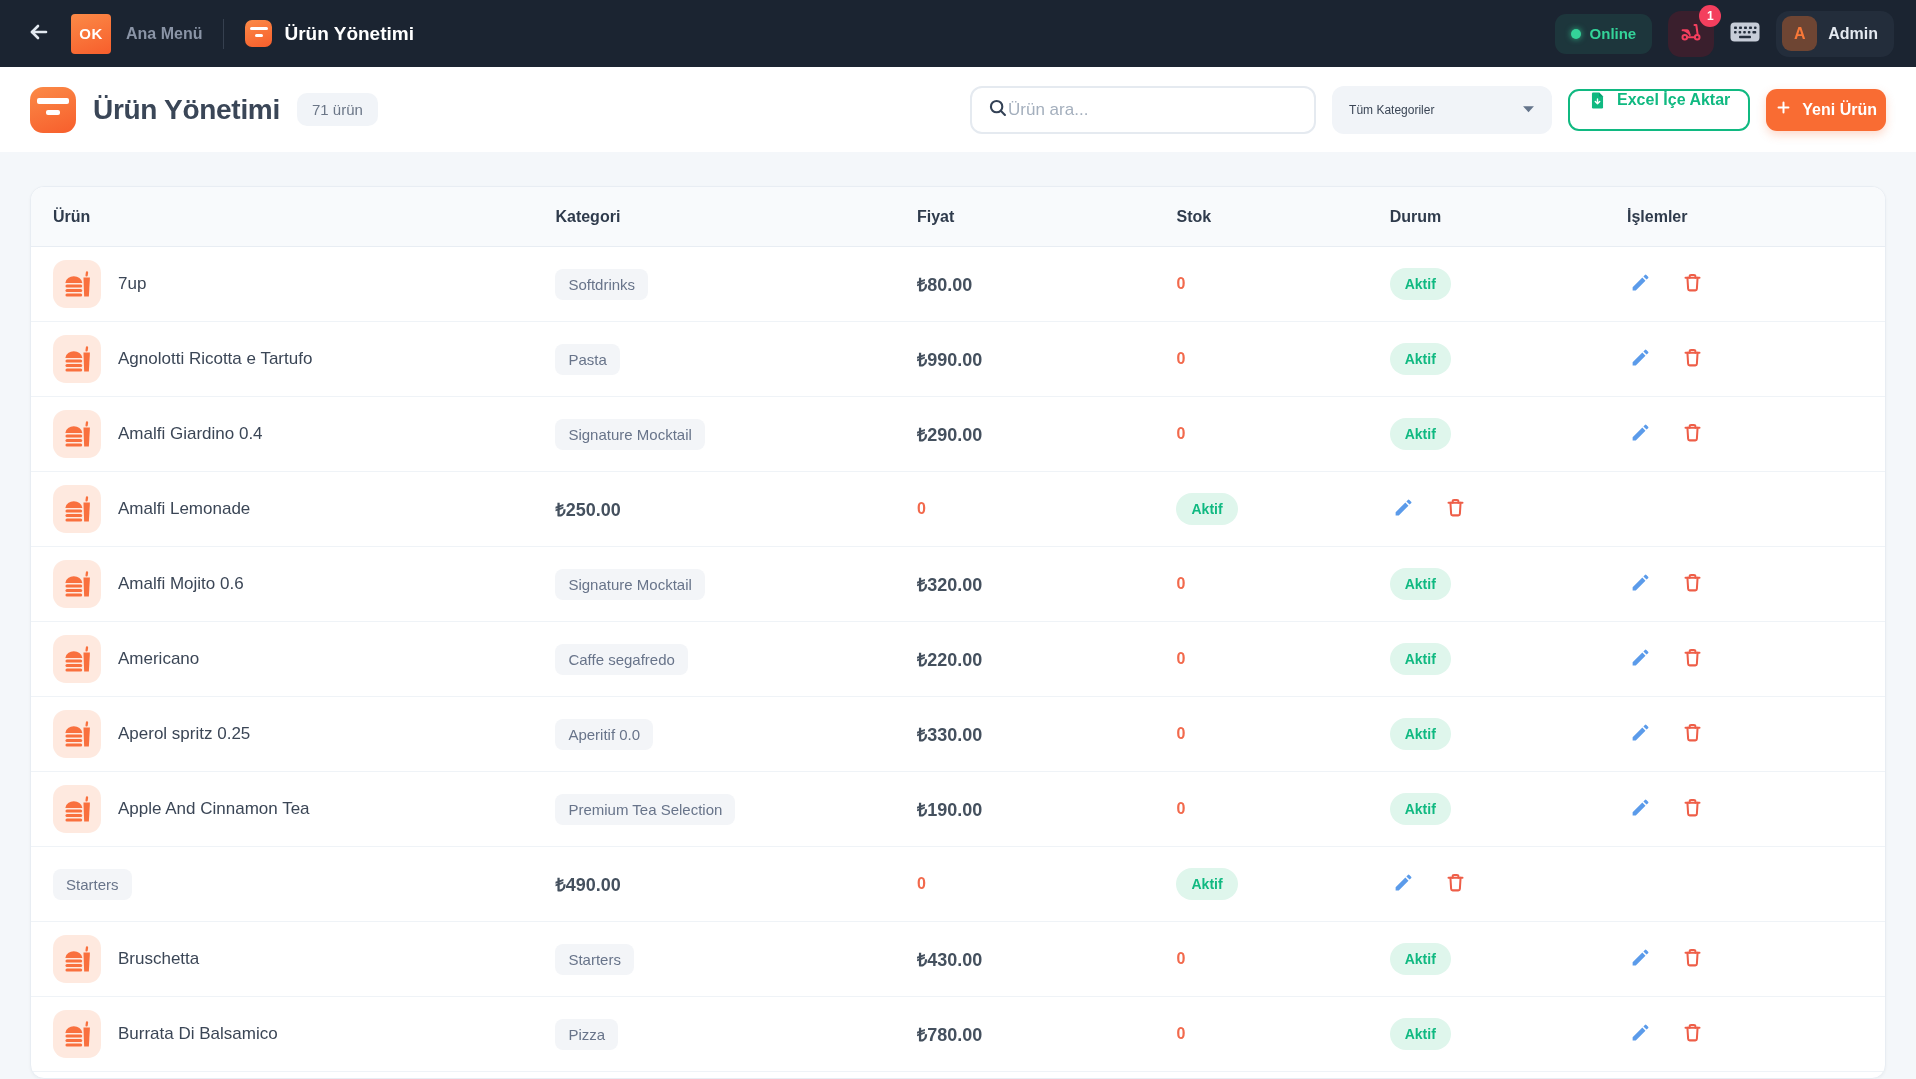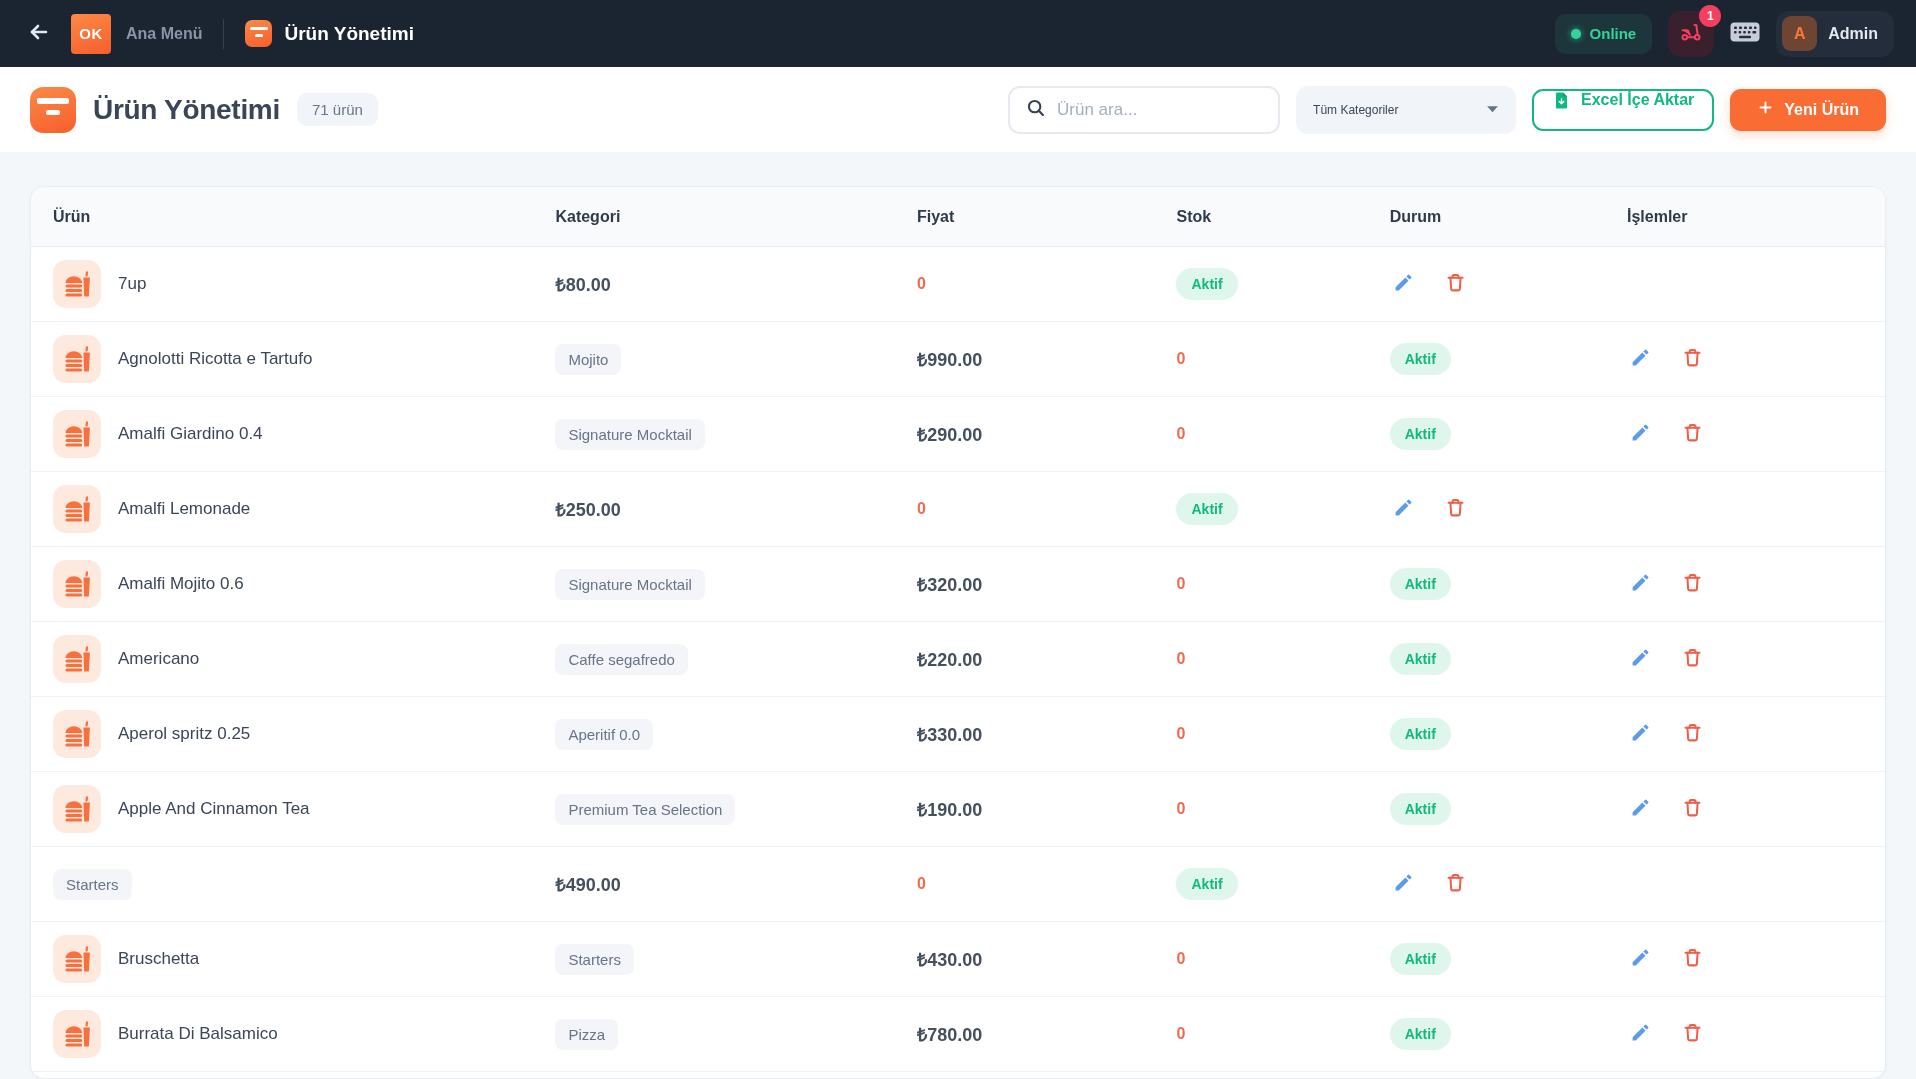--- a/index.html
+++ b/index.html
@@ -33,26 +33,26 @@
   .admin-chip { height:46px; display:flex; align-items:center; gap:11px; background:#232D3B; border-radius:13px; padding:0 16px 0 6px; cursor:pointer; border:none; }
   .admin-avatar { width:35px; height:35px; border-radius:9px; background:#6E4533; color:#F97838; font-weight:bold; font-size:16px; display:flex; align-items:center; justify-content:center; }
   .admin-name { color:#E4E9F0; font-weight:bold; font-size:16px; }
 
   
   .page-header { height:85px; background:#FFFFFF; display:flex; align-items:center; justify-content:space-between; padding:0 30px; }
   .ph-left { display:flex; align-items:center; gap:17px; }
   .page-title { font-size:28px; font-weight:bold; color:#3A4657; letter-spacing:-0.3px; }
   .count-pill { background:#F1F4F8; color:#6B7687; font-size:15px; border-radius:10px; padding:8px 15px; }
   .ph-right { display:flex; align-items:center; gap:16px; }
-  .search-box { width:272px; height:48px; border:2px solid #E5EAF0; border-radius:12px; display:flex; align-items:center; gap:11px; padding:0 15px; background:#fff; }
+  .search-box { width:346px; height:48px; border:2px solid #E5EAF0; border-radius:12px; display:flex; align-items:center; padding:0 15px; background:#fff; }
   .search-box input { border:none; outline:none; flex:1; font-size:17px; font-family:"Liberation Sans",sans-serif; color:#3B4656; background:transparent; }
   .search-box input::placeholder { color:#A4AFBD; }
   .select-chip { height:48px; min-width:220px; background:#F1F4F8; border:none; border-radius:12px; display:flex; align-items:center; justify-content:space-between; gap:14px; padding:0 17px; font-size:12px; color:#3B4656; cursor:pointer; font-family:"Liberation Sans",sans-serif; }
   .excel-btn { height:42px; display:flex; align-items:flex-start; gap:10px; background:#fff; border:2px solid #10B981; color:#10B981; border-radius:11px; padding:0 18px; font-size:16px; font-weight:bold; cursor:pointer; font-family:"Liberation Sans",sans-serif; }
-  .new-btn { height:42px; display:flex; align-items:center; gap:10px; background:#F96C33; border:none; color:#fff; border-radius:11px; padding:0 27px; font-size:16px; font-weight:bold; cursor:pointer; font-family:"Liberation Sans",sans-serif; box-shadow:0 4px 10px rgba(249,108,51,.25); }
+  .new-btn { height:42px; display:flex; align-items:center; gap:10px; background:#F96C33; border:none; color:#fff; border-radius:11px; padding:0 9px; font-size:16px; font-weight:bold; cursor:pointer; font-family:"Liberation Sans",sans-serif; box-shadow:0 4px 10px rgba(249,108,51,.25); }
 
   
   .content { padding:34px 30px 0 30px; background:#F4F7FA; height:calc(1079px - 67px - 85px); }
   .table-card { background:#fff; border:1px solid #E8EDF3; border-radius:14px; overflow:hidden; box-shadow:0 1px 3px rgba(30,41,59,.04); height:100%; }
   .tgrid { display:grid; grid-template-columns:27.1% 19.5% 14% 11.5% 12.8% 15.1%; align-items:center; }
   .thead { background:#F8FAFC; border-bottom:1px solid #E8EDF3; height:60px; }
   .thead .th { font-size:16px; font-weight:bold; color:#2F3B4C; padding:0 0 0 22px; }
   .trow { min-height:75px; border-bottom:1px solid #EFF3F7;text-align:right; }
   .cell { padding-left:22px; display:flex; align-items:center; }
   .cell-product { gap:17px; }
@@ -198,20 +198,23 @@
           <rect x="3" y="13.4" width="14.5" height="2.7" rx="1.35"></rect>
           <rect x="3" y="17.3" width="14.5" height="2.7" rx="1.35"></rect>
           <rect x="3" y="21.2" width="14.5" height="2.7" rx="1.35"></rect>
           <path d="M18.6 7.4h5.6l-0.9 16.5h-4.1z"></path>
           <rect x="20.5" y="2" width="2" height="4.6" rx="1" transform="rotate(8 21.5 4.3)"></rect>
         </svg>
       </span>
       <span class="prod-name">7up</span>
     </div>
     <div class="cell">
+            <span class="chip">Softdrinks</span>
+          </div>
+    <div class="cell">
             <span class="price">₺80.00</span>
           </div>
     <div class="cell">
             <span class="stock">0</span>
           </div>
     <div class="cell">
             <span class="status-badge">Aktif</span>
           </div>
     <div class="cell cell-actions">
       <button class="action-btn">
@@ -241,21 +244,21 @@
           <rect x="3" y="13.4" width="14.5" height="2.7" rx="1.35"></rect>
           <rect x="3" y="17.3" width="14.5" height="2.7" rx="1.35"></rect>
           <rect x="3" y="21.2" width="14.5" height="2.7" rx="1.35"></rect>
           <path d="M18.6 7.4h5.6l-0.9 16.5h-4.1z"></path>
           <rect x="20.5" y="2" width="2" height="4.6" rx="1" transform="rotate(8 21.5 4.3)"></rect>
         </svg>
       </span>
       <span class="prod-name">Agnolotti Ricotta e Tartufo</span>
     </div>
     <div class="cell">
-            <span class="chip">Mojito</span>
+            <span class="chip">Pasta</span>
           </div>
     <div class="cell">
             <span class="price">₺990.00</span>
           </div>
     <div class="cell">
             <span class="stock">0</span>
           </div>
     <div class="cell">
             <span class="status-badge">Aktif</span>
           </div>

